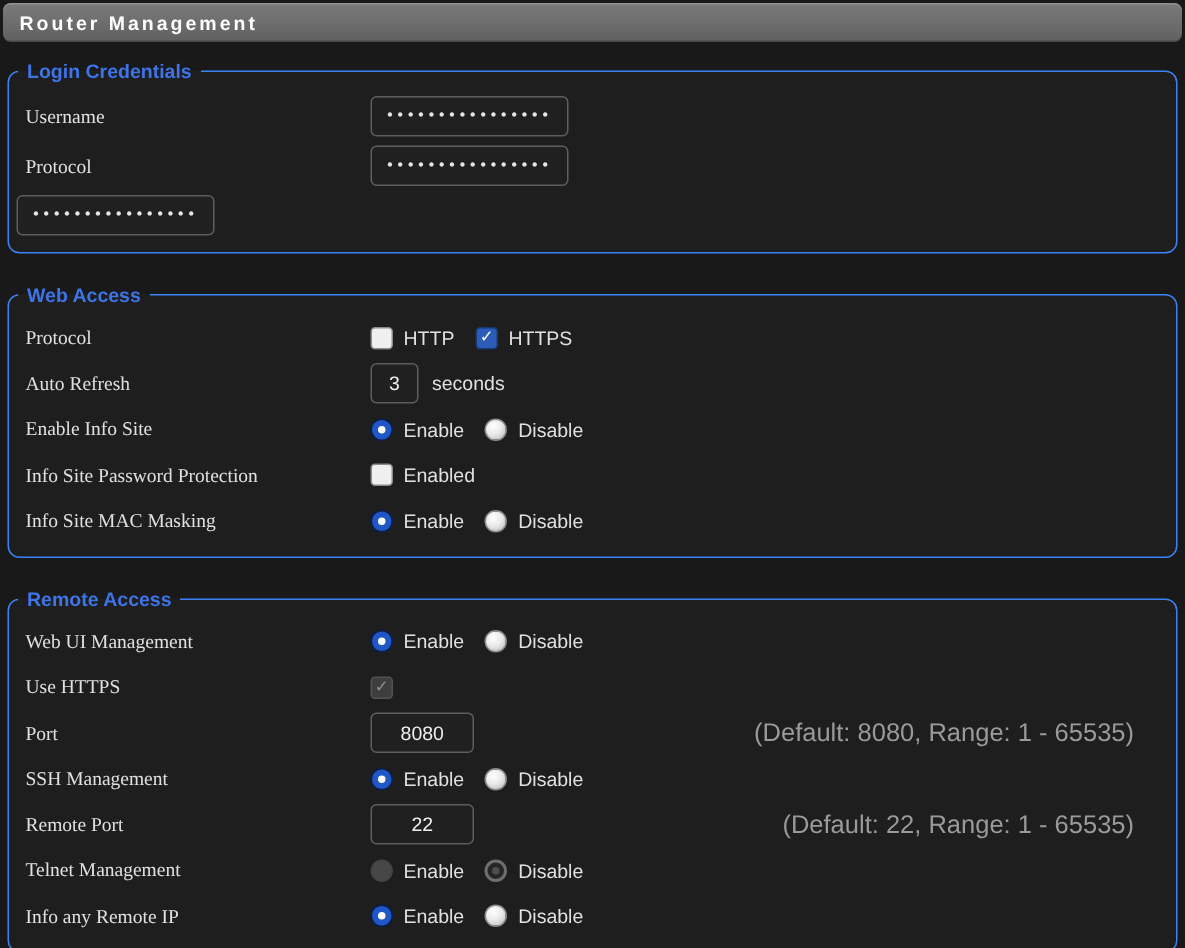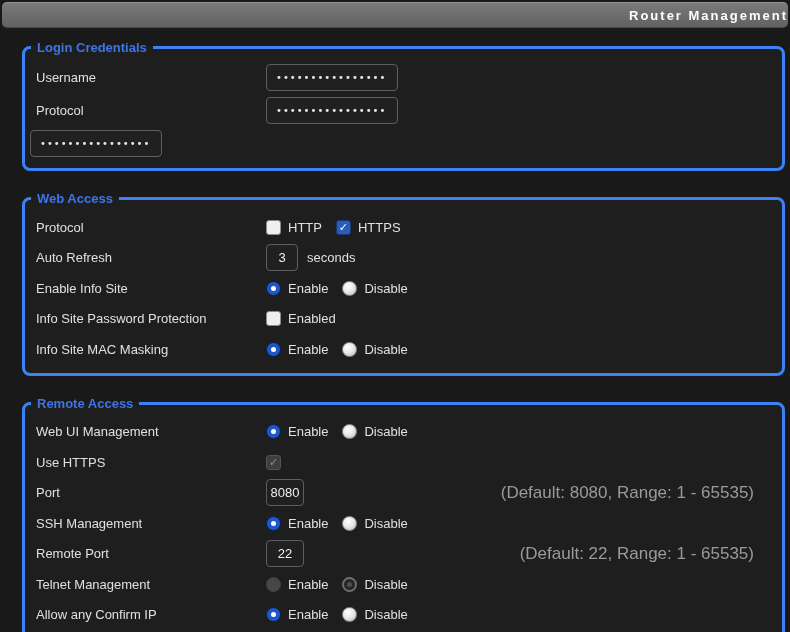--- a/index.html
+++ b/index.html
@@ -11,59 +11,59 @@
     color:#e2e2e2;
     overflow:hidden;
   }
   .page { width:790px; height:632px; overflow:hidden; }
 
   
   .header {
     margin:2px; height:26px; border-radius:5px;
     background:linear-gradient(#7b7b7b,#606060);
     box-shadow:inset 0 1px 0 rgba(255,255,255,.18), inset 0 -1px 0 rgba(0,0,0,.25);
-    display:flex; align-items:center; padding-left:11px;justify-content:flex-end;
+    display:flex; align-items:center; padding-left:11px;
   }
   .header .title {
     color:#ffffff; font-weight:700; font-size:13px; letter-spacing:2px;
   }
 
   .main { padding-top:10px; }
 
   
   fieldset.section {
-    border:3px solid #3b82f6; border-radius:8px;
+    border:1px solid #3b82f6; border-radius:8px;
     background:#1e1e1f;
-    margin:0 5px 20px 22px;
+    margin:0 5px 20px 5px;
     padding:6px 12px 8px 5px;
   }
   fieldset.section legend {
     color:var(--accent-blue,#3d74e8); font-weight:700; font-size:13px;
     padding:0 6px; margin-left:1px;
   }
 
   .row { display:flex; align-items:center; min-height:30.5px; }
   .section-login .row { min-height:33px; }
-  .label { width:236px; flex-shrink:0; padding-left:6px; color:#e0e0e0; }
+  .label { width:236px; flex-shrink:0; padding-left:6px; color:#e0e0e0;font-family:Liberation Serif, serif; }
 
   
   .text-input {
     width:132px; height:27px;
     background:#202020; border:1px solid #5e5e5e; border-radius:4px;
     color:#e6e6e6; padding:0 9px; font-size:10px; letter-spacing:1px;
     font-family:"DejaVu Sans",sans-serif; outline:none;
   }
   .num-input {
     height:27px; text-align:center;
     background:#202020; border:1px solid #5e5e5e; border-radius:4px;
     color:#eeeeee; font-size:13px; outline:none;
     font-family:"Liberation Sans",sans-serif;
   }
   .num-small { width:32px; }
-  .num-port  { width:38px; }
+  .num-port  { width:69px; }
   .suffix { margin-left:9px; color:#e0e0e0; }
 
   
   .cb {
     width:15px; height:15px; border-radius:3px; flex-shrink:0;
     display:inline-flex; align-items:center; justify-content:center;
     font-size:11px; font-weight:700; line-height:1;
   }
   .cb-off { background:#efefef; border:1px solid #8a8a8a; }
   .cb-on  { background:var(--checkbox-blue,#2b5cb8); border:1px solid #17396f; color:#ffffff; }
@@ -209,21 +209,21 @@
 
       <div class="row">
         <span class="label">Telnet Management</span>
         <span class="radio radio-dis-off"></span>
         <span class="opt-label">Enable</span>
         <span class="radio radio-dis-on"></span>
         <span class="opt-label">Disable</span>
       </div>
 
       <div class="row">
-        <span class="label">Allow any Confirm IP</span>
+        <span class="label">Info any Remote IP</span>
         <span class="radio radio-on"></span>
         <span class="opt-label">Enable</span>
         <span class="radio radio-off"></span>
         <span class="opt-label">Disable</span>
       </div>
     </fieldset>
 
   </div>
 </div>
 

